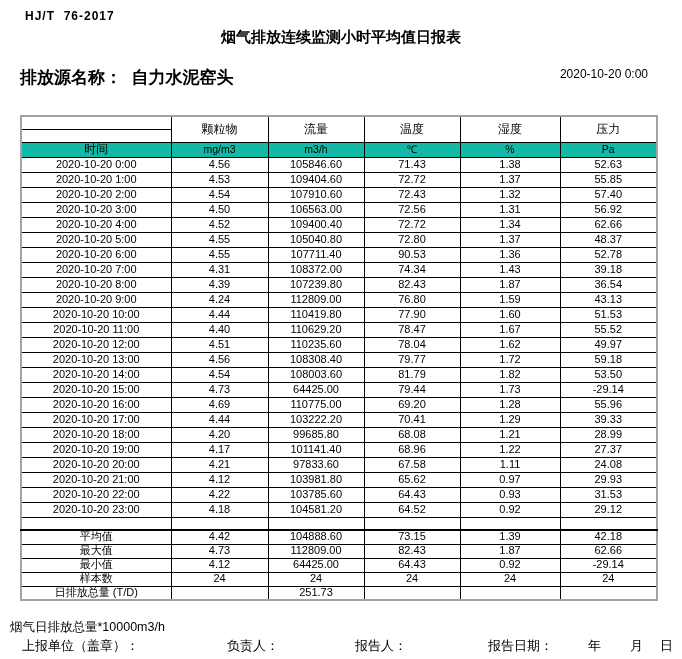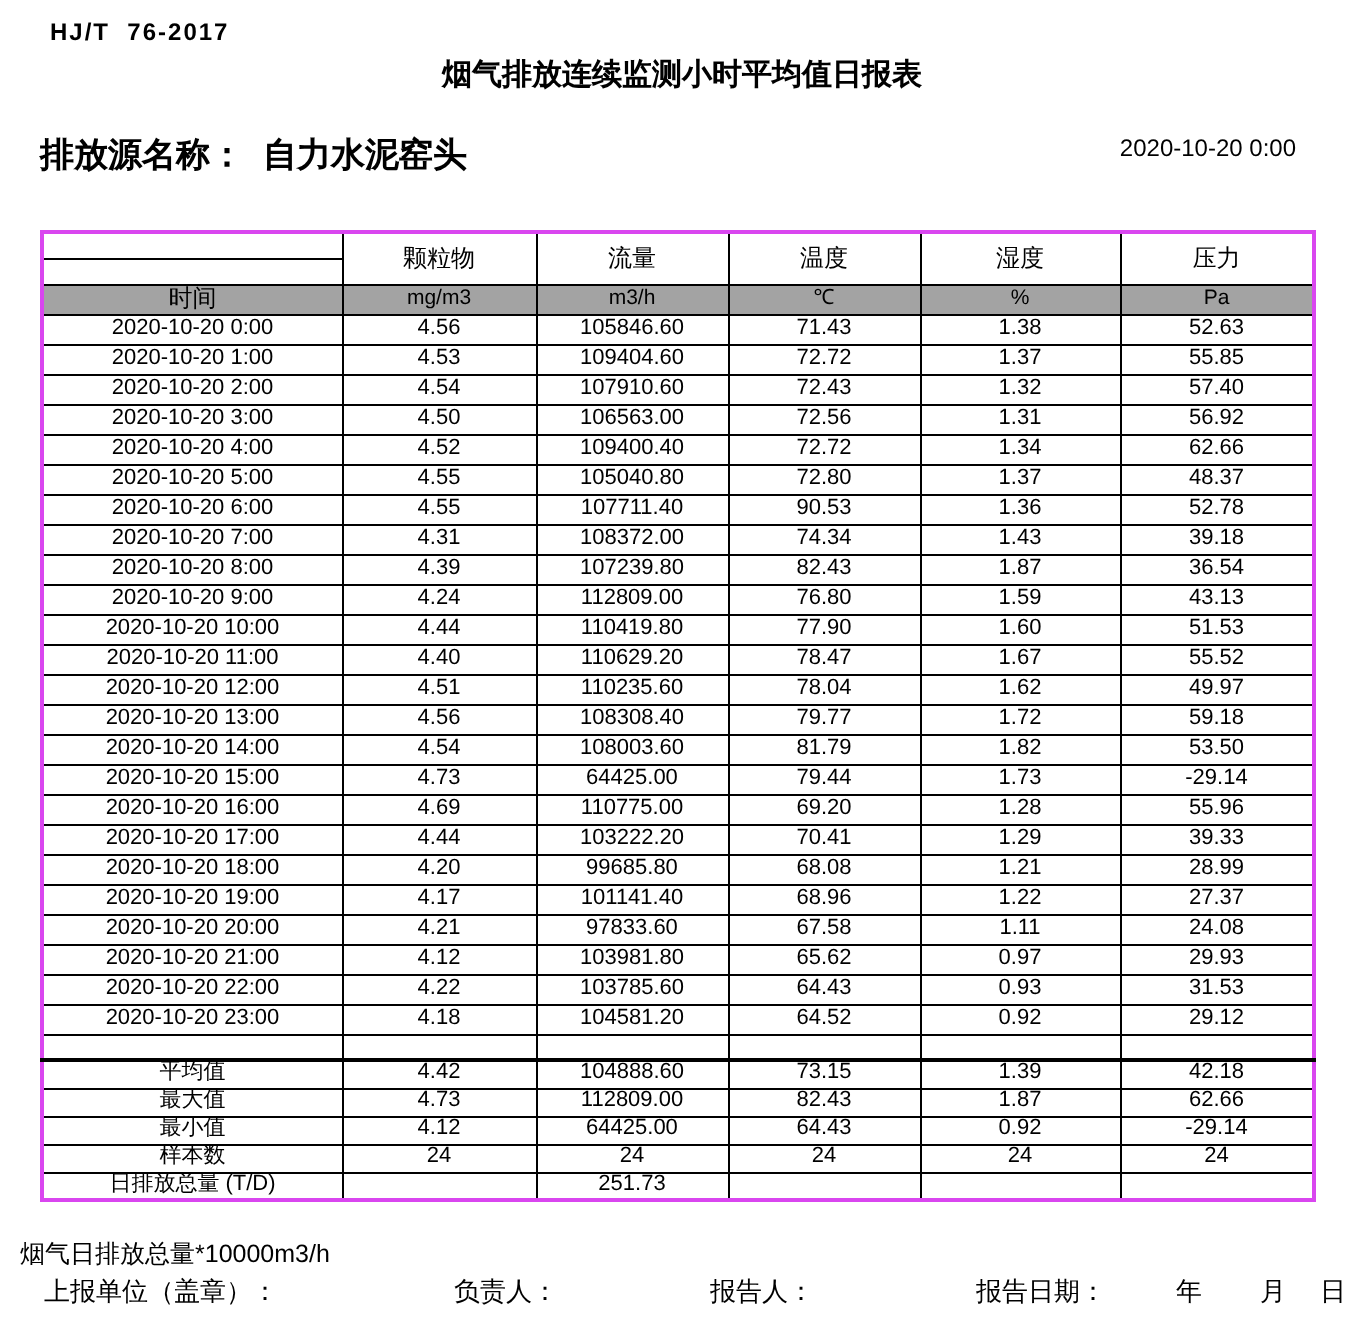--- a/index.html
+++ b/index.html
@@ -19,31 +19,31 @@
   .source-row {
     position:absolute; left:20px; top:66px;
     font-size:17px; font-weight:bold; white-space:pre;
   }
   .header-datetime {
     position:absolute; top:67px; right:34px; font-size:12px;
   }
   table.report {
     position:absolute; left:20px; top:115px;
     border-collapse:collapse; table-layout:fixed;
-    border:2px solid #d946ef;
+    border:2px solid #a3a3a3;
   }
   table.report td, table.report th {
     border:1px solid #000;
     text-align:center; vertical-align:middle;
     padding:0; overflow:hidden; white-space:nowrap;
     font-weight:normal; font-size:11px; height:15px; line-height:1.05;
   }
   tr.head-sub td, tr.head-sub th { height:13px; }
   tr.head-sub th { font-size:12px; }
-  tr.unit-row td { background:#a3a3a3; height:15px; }
+  tr.unit-row td { background:#14b8a6; height:15px; }
   tr.unit-row td.time-head { font-size:12px; }
   tr.unit-row td { font-size:10.5px; }
   tr.spacer-row td { height:13px; border-bottom:2px solid #000; }
   tbody.summary td { height:14px;margin-top:28px; }
   .footnote {
     position:absolute; left:10px; top:619px; font-size:12.5px;
   }
   .sig-row span { position:absolute; top:637px; font-size:13px; }
   .sig-unit  { left:10px;margin-left:12px; }
   .sig-resp  { left:227px; }

